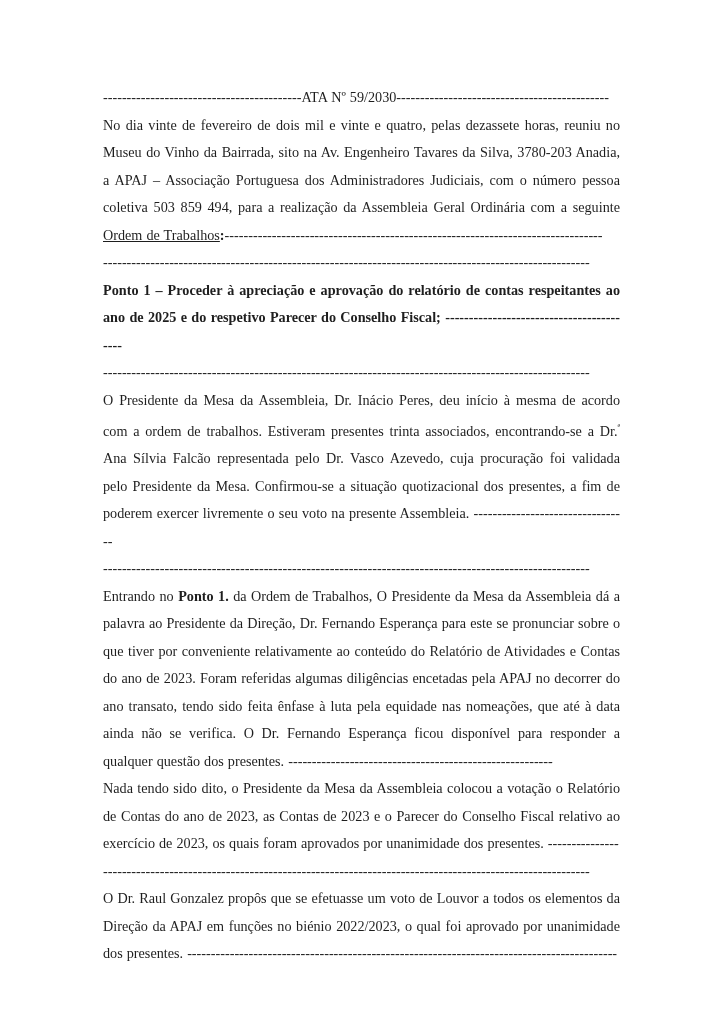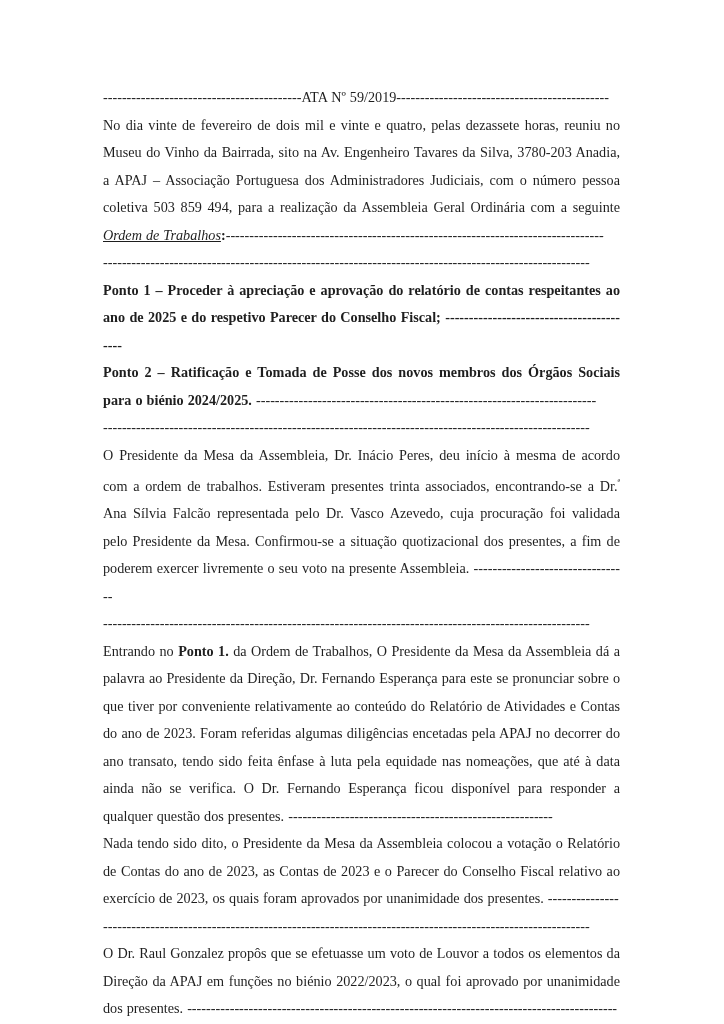--- a/index.html
+++ b/index.html
@@ -22,37 +22,36 @@
     width: 517px;
     font-size: 14.2px;
     line-height: 27.5px;
   }
   .para {
     margin: 0;
     text-align: justify;
     word-spacing: 0.5px;
   }
   .bold { font-weight: bold; }
-  .underline { text-decoration: underline; font-style: italic; }
+  .underline { text-decoration: underline; }
   .sup { font-size: 0.65em; vertical-align: super; }
 </style>
 </head>
 <body>
 
 <div class="doc-page">
 
-  <p class="para"><span>------------------------------------------</span><span>ATA Nº 59/2019</span><span>---------------------------------------------</span></p>
+  <p class="para"><span>------------------------------------------</span><span>ATA Nº 59/2030</span><span>---------------------------------------------</span></p>
 
   <p class="para"><span>No dia vinte de fevereiro de dois mil e vinte e quatro, pelas dezassete horas, reuniu no Museu do Vinho da Bairrada, sito na Av. Engenheiro Tavares da Silva, 3780-203 Anadia, a APAJ – Associação Portuguesa dos Administradores Judiciais, com o número pessoa coletiva 503 859 494, para a realização da Assembleia Geral Ordinária com a seguinte </span><span class="underline">Ordem de Trabalhos</span><span class="bold">:</span><span>--------------------------------------------------------------------------------</span></p>
 
   <p class="para"><span>-------------------------------------------------------------------------------------------------------</span></p>
 
   <p class="para"><span class="bold">Ponto 1 – Proceder à apreciação e aprovação do relatório de contas respeitantes ao ano de 2025 e do respetivo Parecer do Conselho Fiscal; </span><span class="bold">-----------------------------------------</span></p>
 
-  <p class="para"><span class="bold">Ponto 2 – Ratificação e Tomada de Posse dos novos membros dos Órgãos Sociais para o biénio 2024/2025. </span><span>------------------------------------------------------------------------</span></p>
 
   <p class="para"><span>-------------------------------------------------------------------------------------------------------</span></p>
 
   <p class="para"><span>O Presidente da Mesa da Assembleia, Dr. Inácio Peres, deu início à mesma de acordo com a ordem de trabalhos. Estiveram presentes trinta associados, encontrando-se a Dr.</span><span class="sup">ª</span><span> Ana Sílvia Falcão representada pelo Dr. Vasco Azevedo, cuja procuração foi validada pelo Presidente da Mesa. Confirmou-se a situação quotizacional dos presentes, a fim de poderem exercer livremente o seu voto na presente Assembleia. </span><span>---------------------------------</span></p>
 
   <p class="para"><span>-------------------------------------------------------------------------------------------------------</span></p>
 
   <p class="para"><span>Entrando no </span><span class="bold">Ponto 1.</span><span> da Ordem de Trabalhos, O Presidente da Mesa da Assembleia dá a palavra ao Presidente da Direção, Dr. Fernando Esperança para este se pronunciar sobre o que tiver por conveniente relativamente ao conteúdo do Relatório de Atividades e Contas do ano de 2023. Foram referidas algumas diligências encetadas pela APAJ no decorrer do ano transato, tendo sido feita ênfase à luta pela equidade nas nomeações, que até à data ainda não se verifica. O Dr. Fernando Esperança ficou disponível para responder a qualquer questão dos presentes. </span><span>--------------------------------------------------------</span></p>
 
   <p class="para"><span>Nada tendo sido dito, o Presidente da Mesa da Assembleia colocou a votação o Relatório de Contas do ano de 2023, as Contas de 2023 e o Parecer do Conselho Fiscal relativo ao exercício de 2023, os quais foram aprovados por unanimidade dos presentes. </span><span>---------------</span></p>

